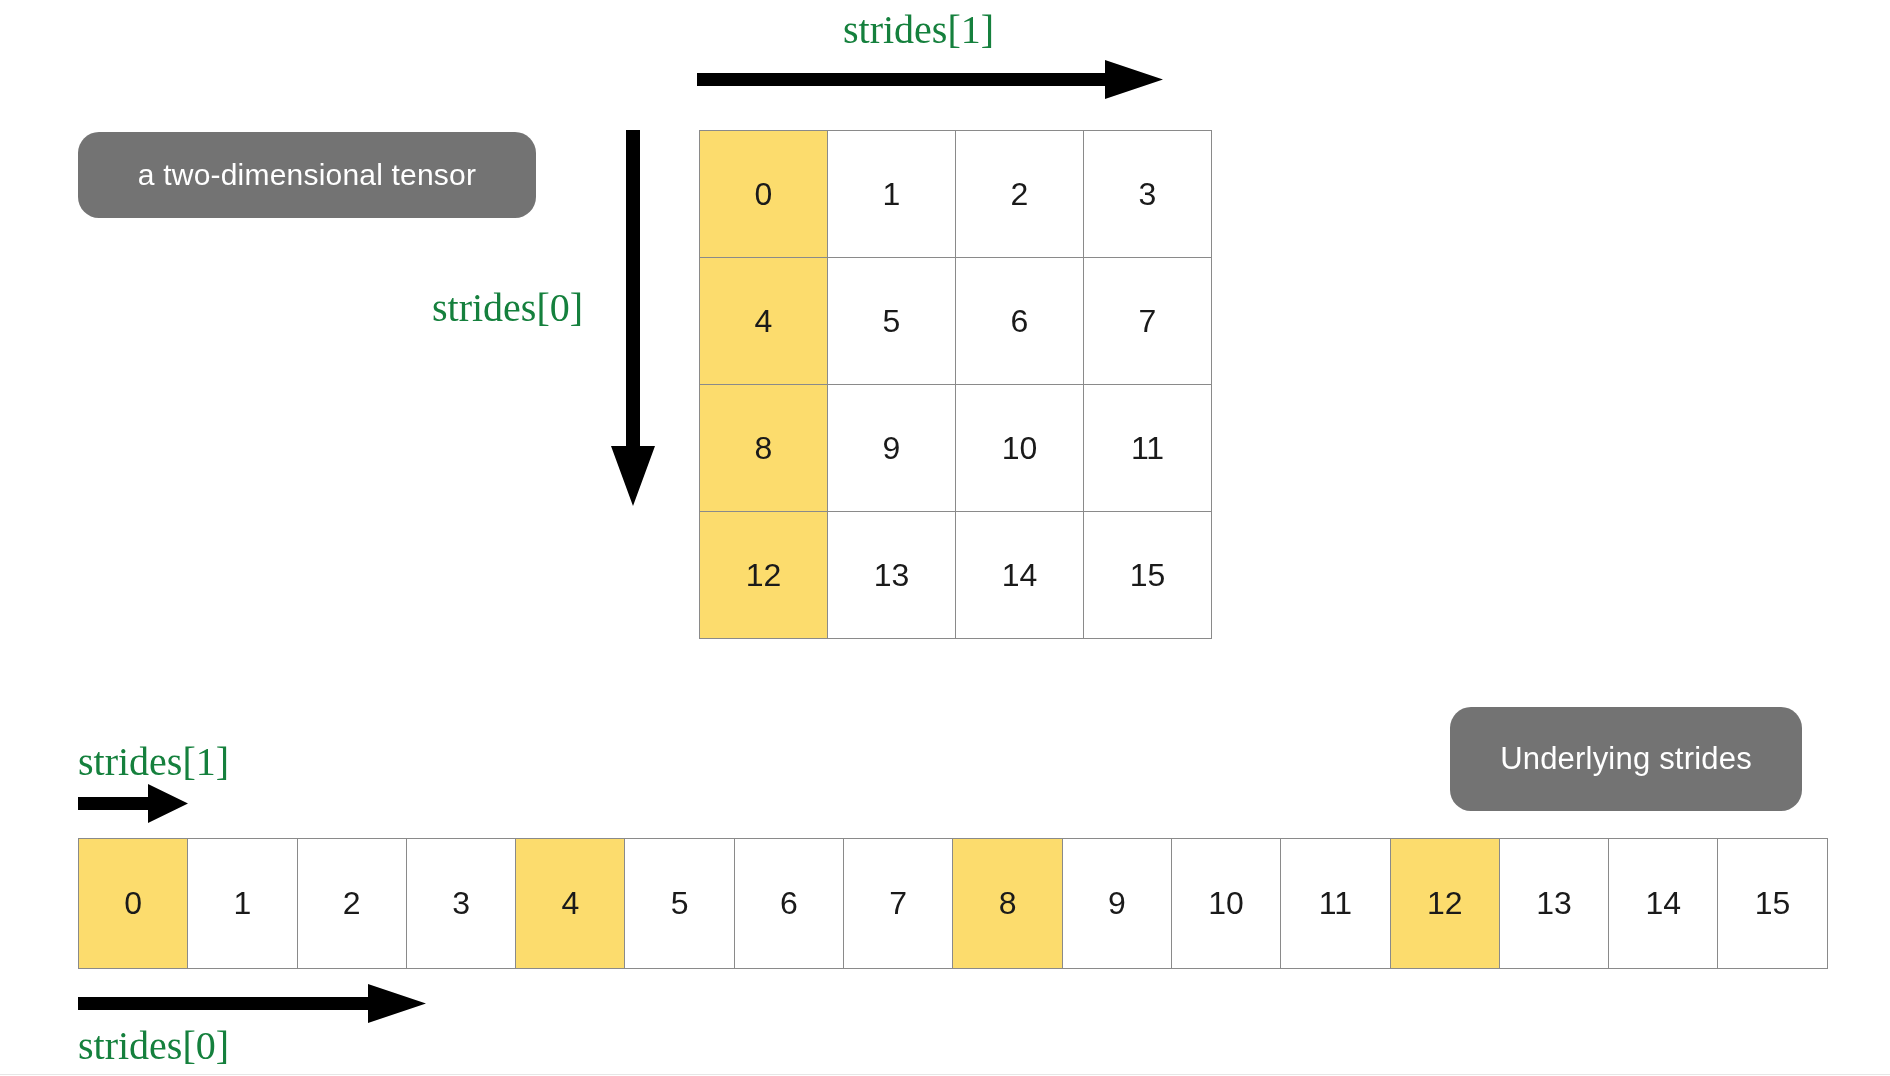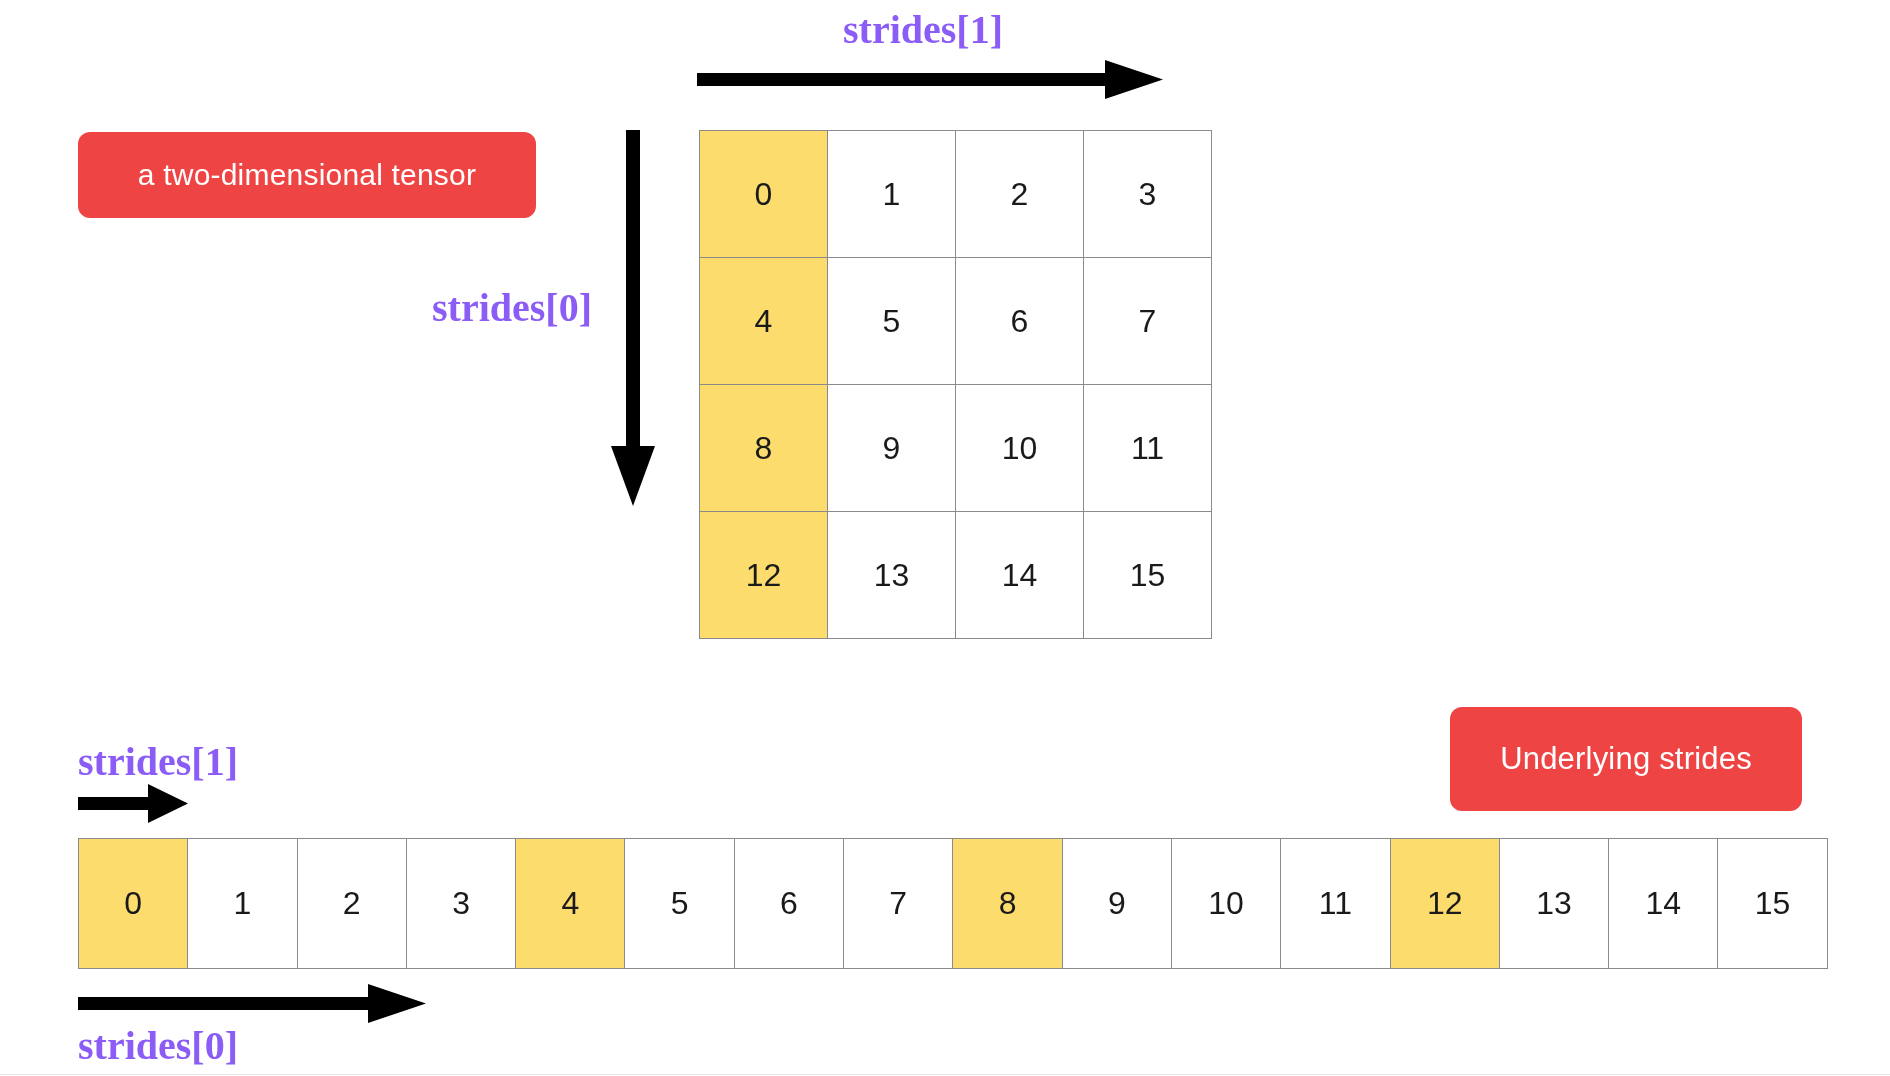--- a/index.html
+++ b/index.html
@@ -11,23 +11,23 @@
     width: 1890px;
     height: 1076px;
     position: relative;
     overflow: hidden;
     font-family: "Liberation Sans", sans-serif;
   }
 
   
   .pill {
     position: absolute;
-    background: #ef4444;
+    background: #737373;
     color: #ffffff;
-    border-radius: 12px;
+    border-radius: 21px;
     display: flex;
     align-items: center;
     justify-content: center;
     font-family: "Liberation Sans", sans-serif;
     font-size: 30px;
     letter-spacing: 0.2px;
     white-space: nowrap;
   }
   #tensor-pill {
     left: 78px;
@@ -39,26 +39,25 @@
     left: 1450px;
     top: 707px;
     width: 352px;
     height: 104px;
     font-size: 31px;
   }
 
   
   .stride-label {
     position: absolute;
-    color: #8b5cf6;
+    color: #15803d;
     font-family: "Liberation Serif", serif;
     font-size: 40px;
     white-space: nowrap;
     line-height: 1;
-    font-weight: bold;
   }
   #stride1-top-label  { left: 843px;  top: 10px;  }
   #stride0-left-label { left: 432px;  top: 288px; }
   #stride1-bottom-label { left: 78px; top: 742px; }
   #stride0-bottom-label { left: 78px; top: 1026px; }
 
   
   .arrow-svg { position: absolute; overflow: visible; }
   #arrow-stride1-top    { left: 695px; top: 58px;  }
   #arrow-stride0-left   { left: 608px; top: 128px; }

